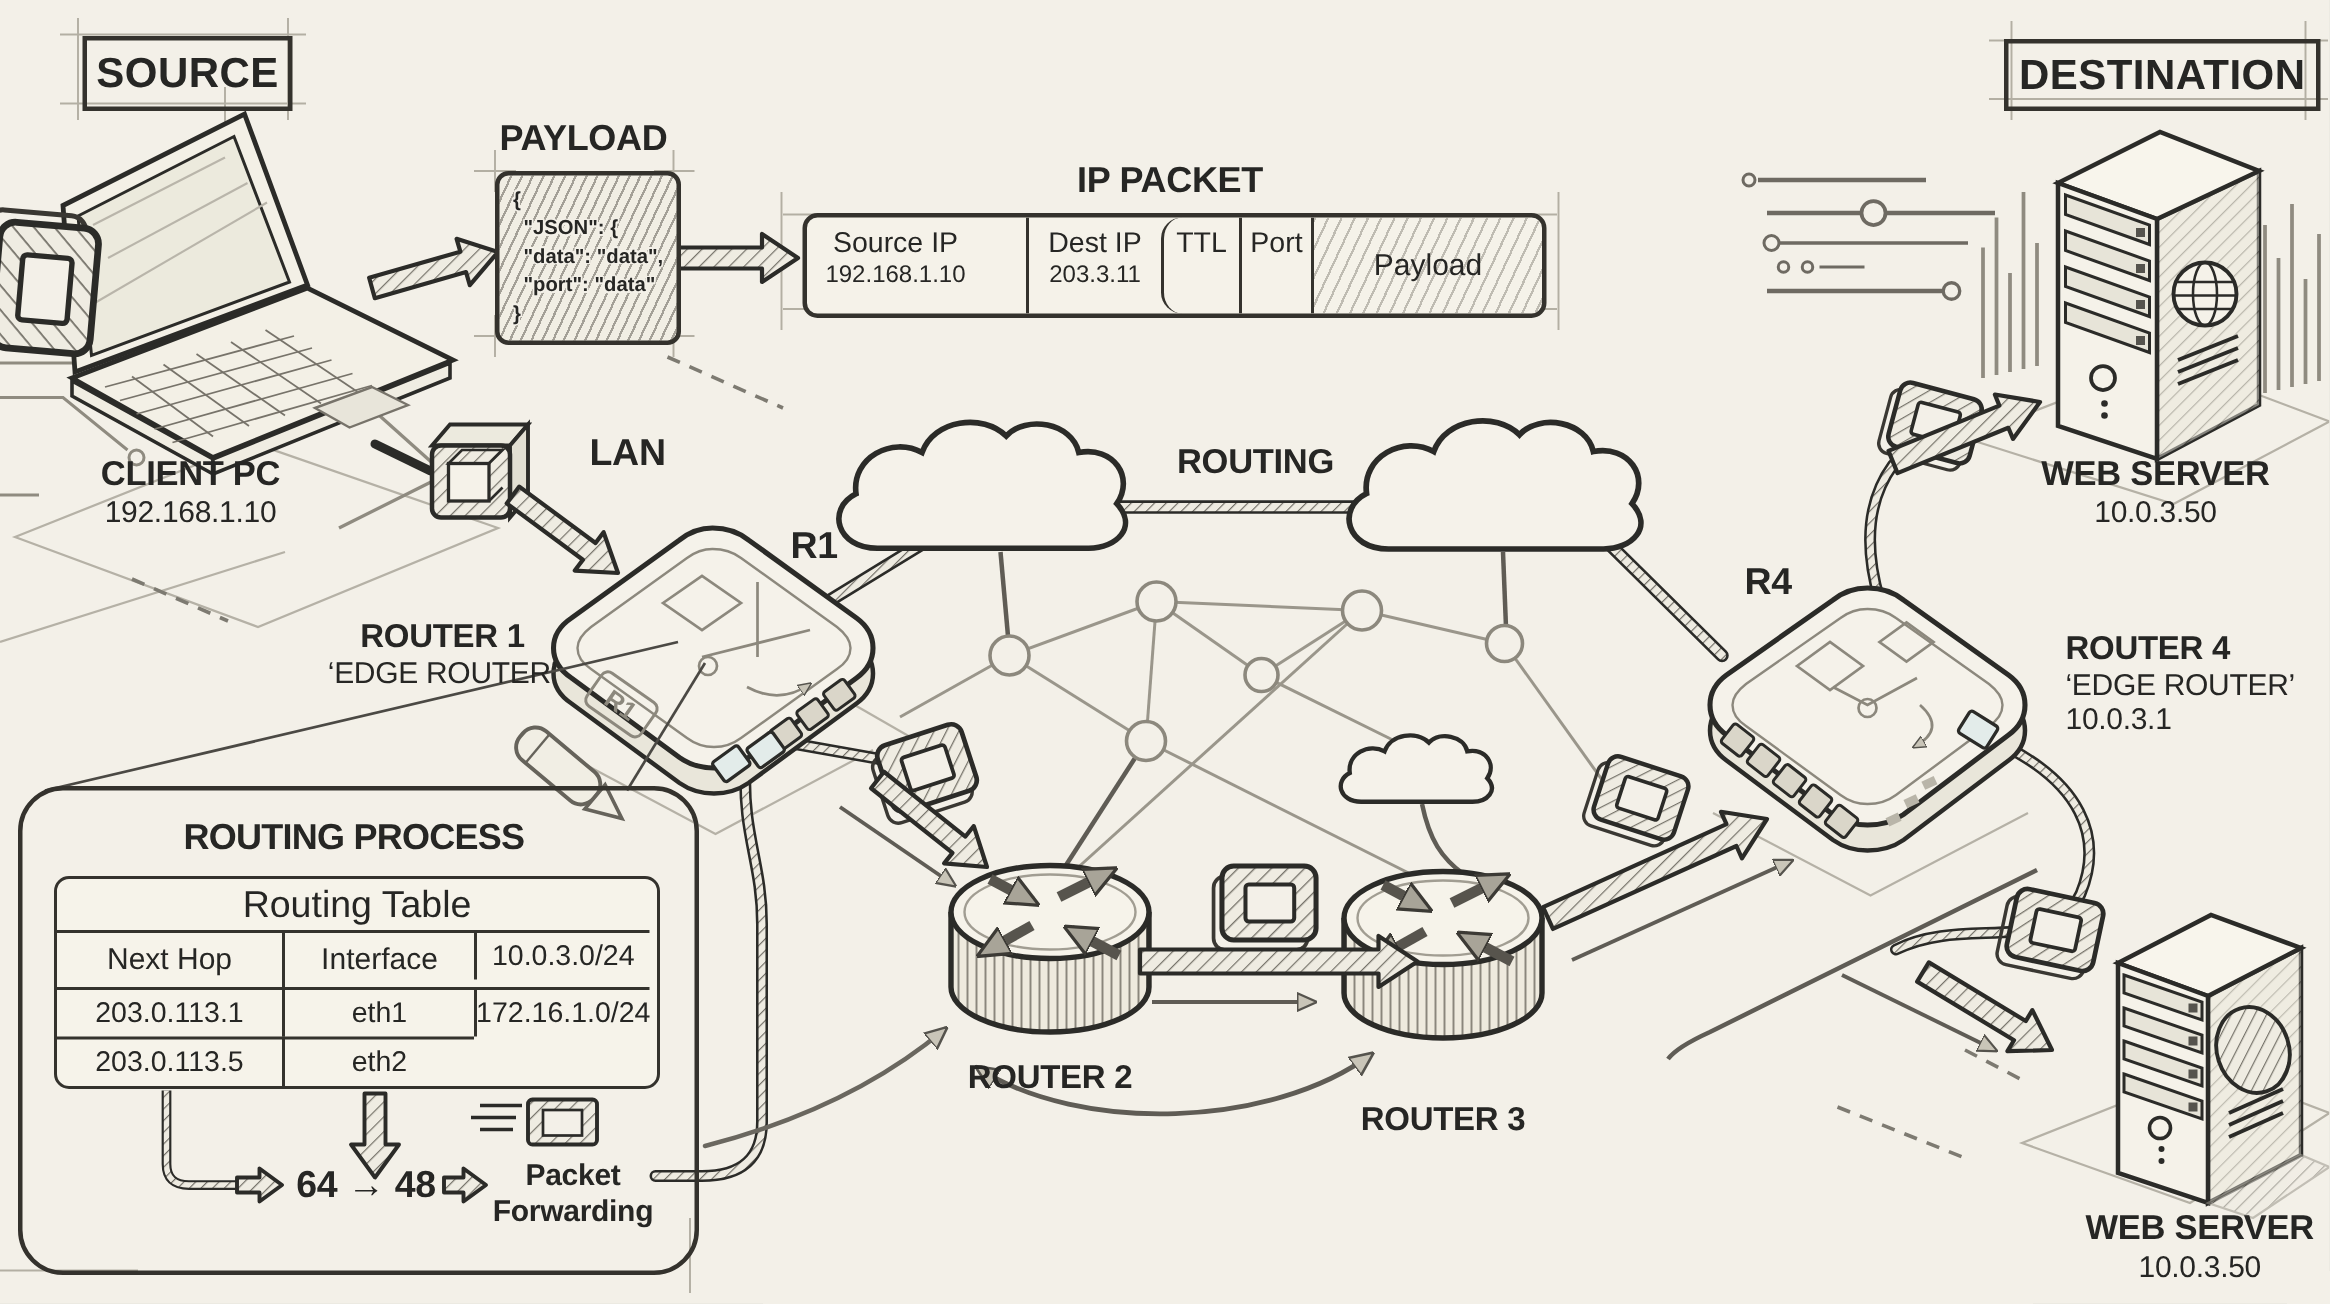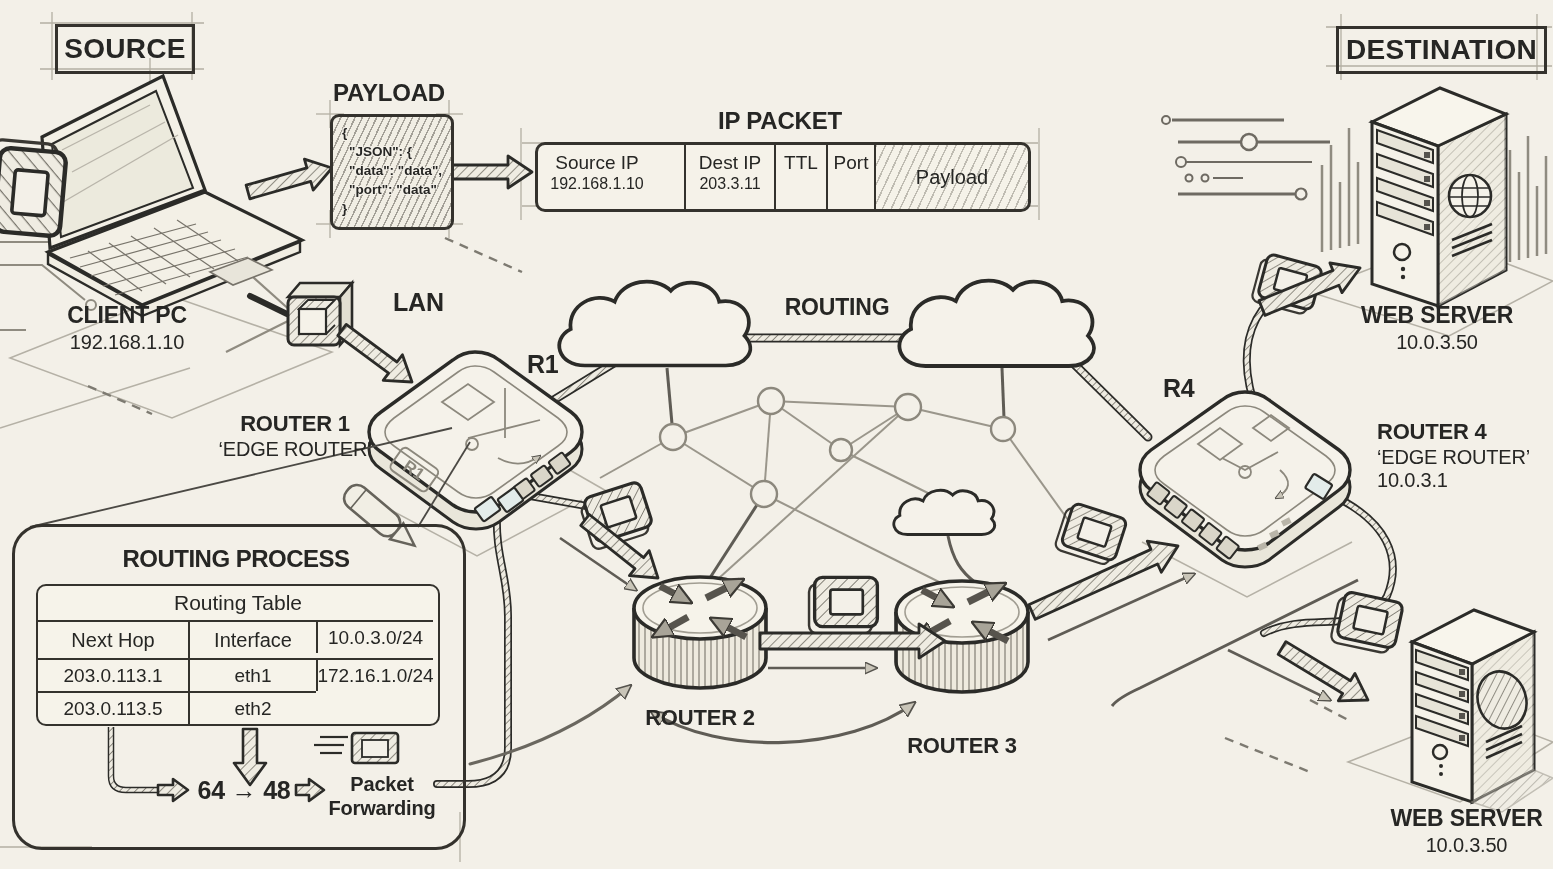--- a/index.html
+++ b/index.html
@@ -23,21 +23,21 @@
           display:flex;overflow:hidden;}
   .ip-cell{border-left:2.5px solid #34322d;padding-top:7px;text-align:center;}
   .ip-cell:first-child{border-left:none;}
   .ip-cell .fl{font-size:19px;}
   .ip-cell .fv{font-size:16px;margin-top:1px;}
   .ip-payload{display:flex;align-items:center;justify-content:center;padding-top:0;
     background:repeating-linear-gradient(115deg, rgba(110,106,96,.4) 0 1.5px, rgba(243,240,232,0) 1.5px 8px);}
   
   .rp-panel{position:absolute;z-index:2;border:3.5px solid #34322d;border-radius:30px;background:transparent;}
   .rp-table{position:absolute;z-index:3;border:2.5px solid #34322d;border-radius:10px;background:#f6f3ea;overflow:hidden;}
-  .rt-title{height:34px;display:flex;align-items:center;justify-content:center;font-size:21px;}
+  .rt-title{height:34px;display:flex;align-items:center;justify-content:center;font-size:25px;}
   .rt-grid{display:grid;grid-template-columns:150px 128px 117px;}
   .rt-grid>div{border-top:2px solid #34322d;border-left:2px solid #34322d;display:flex;align-items:center;
                justify-content:center;}
   .rt-grid>div:nth-child(3n+1){border-left:none;}
   .rt-h{height:36px;font-size:20px;}
   .rt-c{height:31px;font-size:19px;}
 </style>
 </head>
 <body>
 
@@ -489,21 +489,21 @@
 
 <div class="ip-box" style="left:535px;top:142px;width:490px;height:64px;justify-content:center;">
   <div class="ip-cell" style="width:118px;">
     <div class="fl">Source IP</div>
     <div class="fv">192.168.1.10</div>
   </div>
   <div class="ip-cell" style="width:88px;margin-left:28px;">
     <div class="fl">Dest IP</div>
     <div class="fv">203.3.11</div>
   </div>
-  <div class="ip-cell" style="width:50px;">
+  <div class="ip-cell" style="width:50px;border-radius:14px;">
     <div class="fl">TTL</div>
   </div>
   <div class="ip-cell" style="width:46px;">
     <div class="fl">Port</div>
   </div>
   <div class="ip-cell ip-payload" style="flex:1;">
     <div class="fl" style="font-size:20px;">Payload</div>
   </div>
 </div>
 

